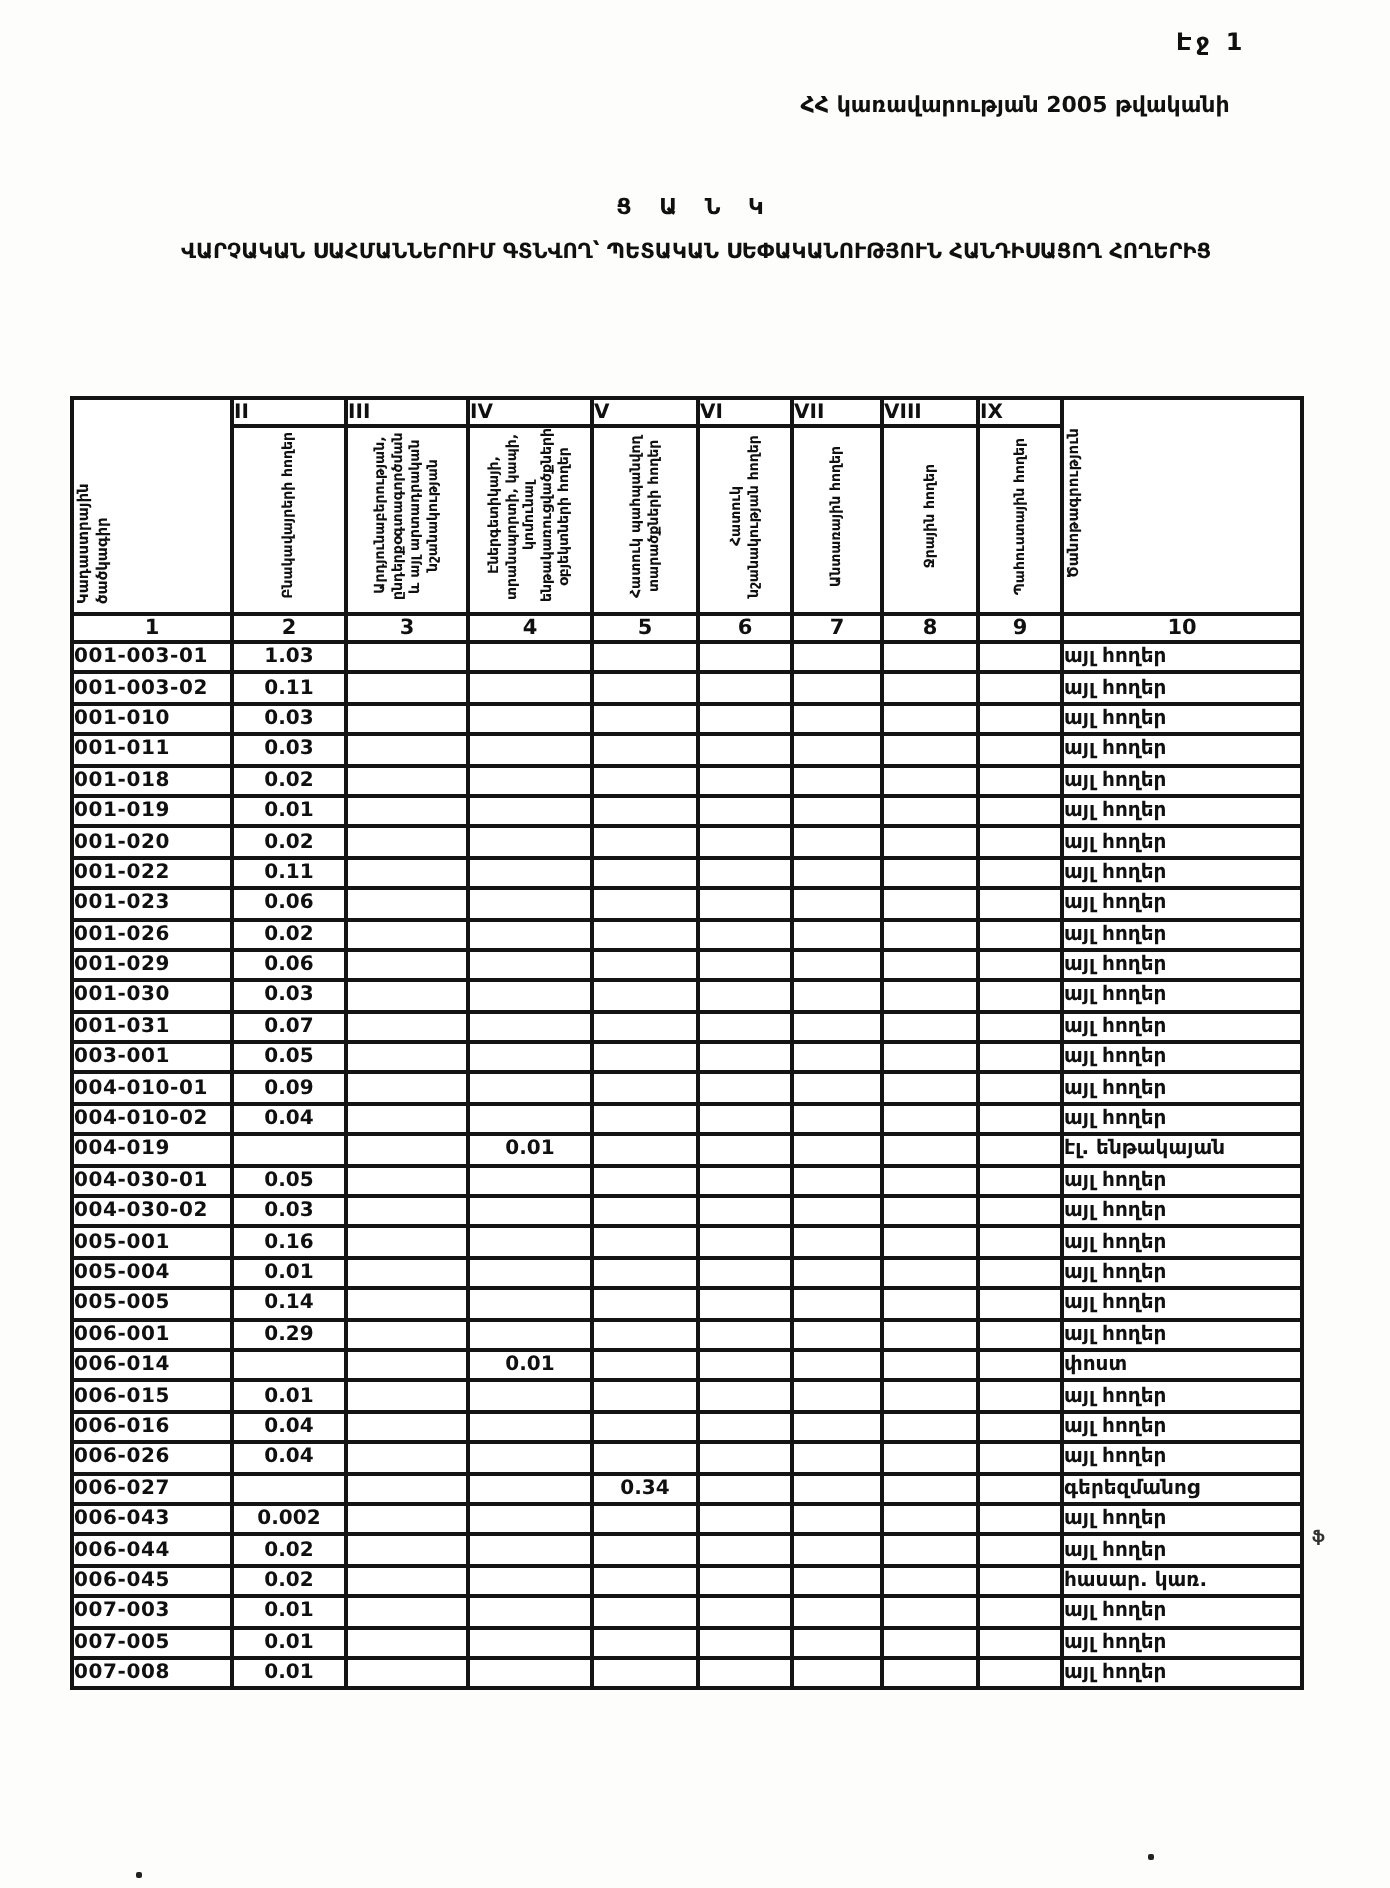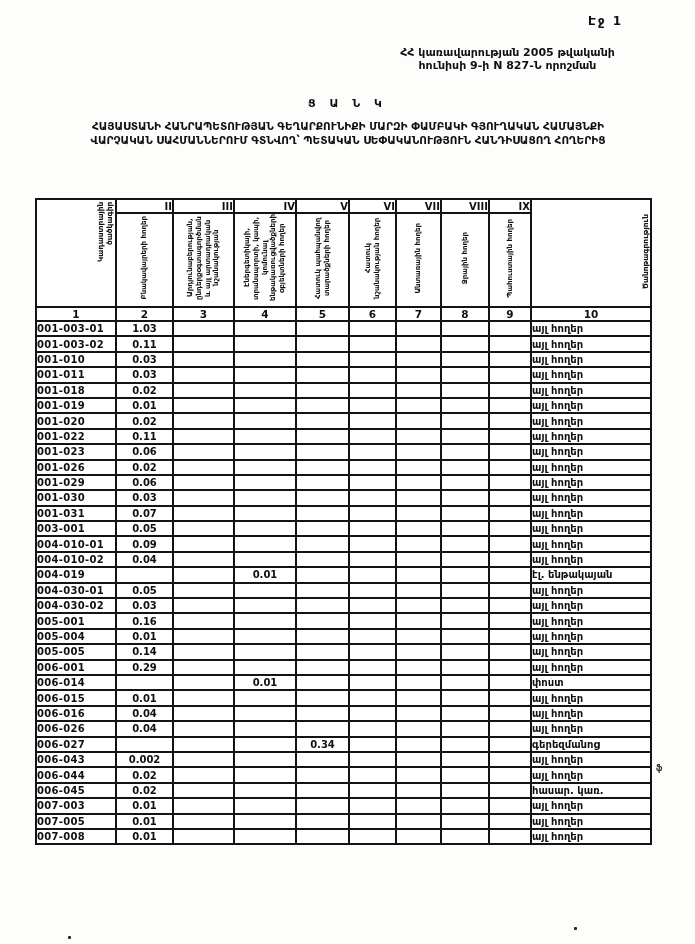--- a/index.html
+++ b/index.html
@@ -27,21 +27,21 @@
   }
   table.land{
     position:absolute;top:198px;left:35px;
     border-collapse:collapse;table-layout:fixed;width:615px;
     background:#fff;
   }
   table.land th,table.land td{
     border:2px solid #141414;padding:0;margin:0;
     font-weight:bold;color:#101010;overflow:hidden;
   }
-  tr.r-roman th{height:14px;font-size:10px;text-align:right;vertical-align:middle;}
+  tr.r-roman th{height:14px;font-size:10px;text-align:left;vertical-align:middle;}
   tr.r-labels th{height:92px;vertical-align:middle;text-align:center;}
   th.h-span{vertical-align:middle;text-align:center;}
   .rot{
     display:inline-block;
     writing-mode:vertical-rl;transform:rotate(180deg);
     font-size:7px;font-weight:bold;line-height:1.25;
     max-height:100px;white-space:normal;
   }
   th.h-span .rot{font-size:7.5px;}
   tr.r-nums td{height:14px;font-size:10.5px;text-align:center;vertical-align:middle;}
@@ -59,27 +59,25 @@
 </style>
 </head>
 <body>
 
 <div class="page">
 
   <div class="page-num">Էջ 1</div>
 
   <div class="appendix">
     <div>ՀՀ կառավարության 2005 թվականի</div>
-    <div>հունիսի 9-ի N 827-Ն որոշման</div>
   </div>
 
   <div class="doc-heading">Ց Ա Ն Կ</div>
 
   <div class="doc-title">
-    <div>ՀԱՅԱՍՏԱՆԻ ՀԱՆՐԱՊԵՏՈՒԹՅԱՆ ԳԵՂԱՐՔՈՒՆԻՔԻ ՄԱՐԶԻ ՓԱՄԲԱԿԻ ԳՅՈՒՂԱԿԱՆ ՀԱՄԱՅՆՔԻ</div>
     <div>ՎԱՐՉԱԿԱՆ ՍԱՀՄԱՆՆԵՐՈՒՄ ԳՏՆՎՈՂ՝ ՊԵՏԱԿԱՆ ՍԵՓԱԿԱՆՈՒԹՅՈՒՆ ՀԱՆԴԻՍԱՑՈՂ ՀՈՂԵՐԻՑ</div>
   </div>
 
   <table class="land">
     <colgroup>
       <col style="width:80px">
         <col style="width:57px">
         <col style="width:61px">
       <col style="width:62px">
         <col style="width:53px">

